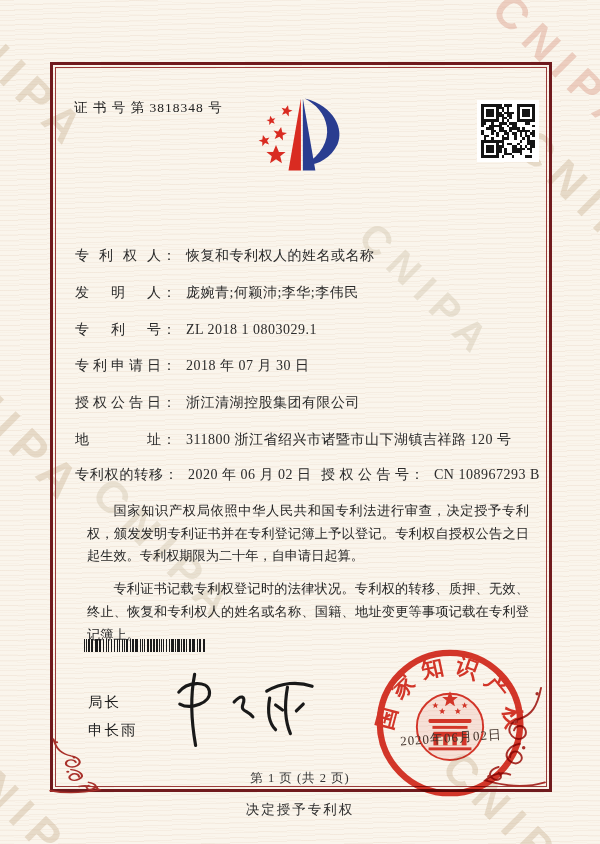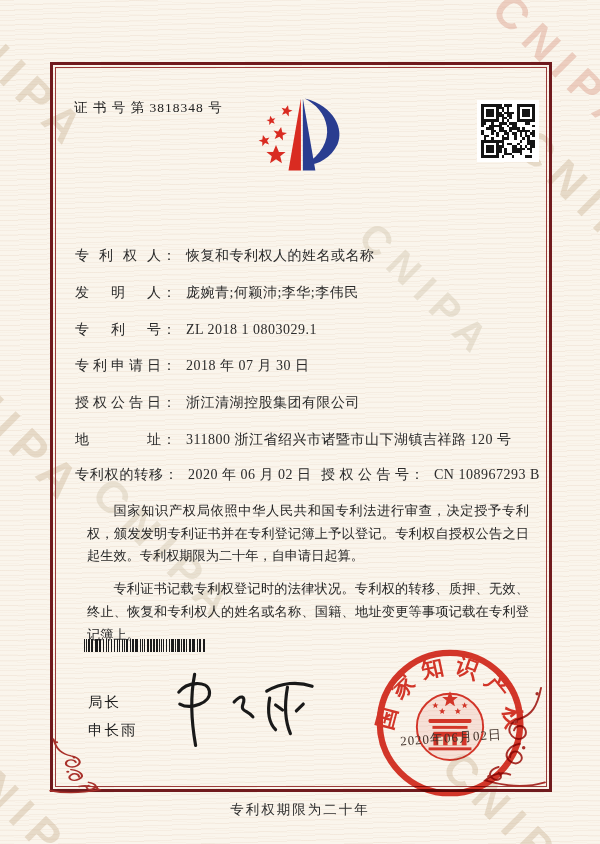--- a/index.html
+++ b/index.html
@@ -510,14 +510,15 @@
       <path d="M18,84 C10,86 6,92 12,96 C18,100 24,94 18,90"></path>
     </g>
     <g fill="#a8302a">
       <circle cx="58" cy="8" r="2"></circle>
         <circle cx="36" cy="37" r="2"></circle>
       <circle cx="44" cy="64" r="2"></circle>
         <circle cx="8" cy="94" r="2"></circle>
     </g>
   </svg>
 
-  <div class="footer-note">专利权期限为二十年</div>
+  <div class="page-indicator">第 1 页 (共 2 页)</div>
+  <div class="footer-note">决定授予专利权</div>
 </div>
 
 </body></html>

